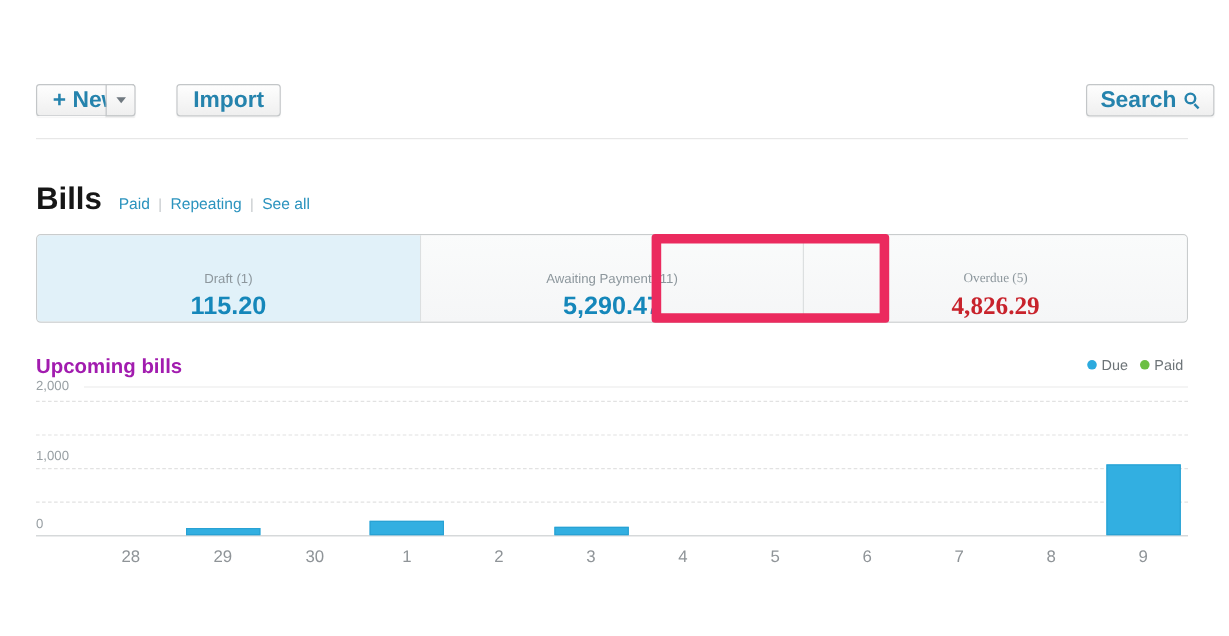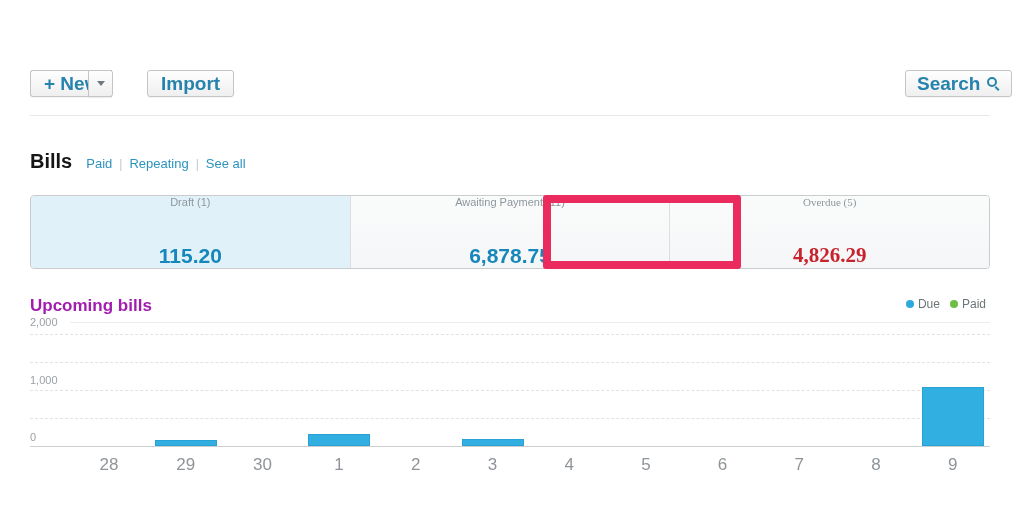--- a/index.html
+++ b/index.html
@@ -21,28 +21,28 @@
   .btn-import{left:123px;padding:0 13px;margin-left:24px;}
   .btn-search{left:905px;padding:0 11px;}
   .search-icon{display:inline-block;position:relative;width:13px;height:13px;margin-left:7px;}
   .search-icon::before{content:"";position:absolute;left:0;top:0;width:6px;height:6px;border:2px solid #2583ad;border-radius:50%;}
   .search-icon::after{content:"";position:absolute;left:9px;top:9px;width:5px;height:2px;background:#2583ad;transform:rotate(45deg);transform-origin:0 0;}
 
   .toolbar-divider{position:absolute;left:30px;top:115px;width:960px;height:1px;background:#e7e7e7;}
 
   
   .bills-row{position:absolute;left:30px;top:150px;display:flex;align-items:baseline;}
-  .bills-title{font-size:20px;font-weight:bold;color:#161616;margin-right:14px;}
+  .bills-title{font-size:26px;font-weight:bold;color:#161616;margin-right:14px;}
   .bills-link{font-size:13px;color:#2b93be;text-decoration:none;cursor:pointer;}
   .link-sep{font-size:12px;color:#c4c8cb;margin:0 7px;}
 
   
   .summary-tabs{position:absolute;left:30px;top:195px;width:960px;height:74px;box-sizing:border-box;
     border:1px solid #c9cccd;border-radius:4px;background:#f8f9f9;display:flex;overflow:hidden;}
-  .tab-cell{flex:1;display:flex;flex-direction:column;align-items:center;justify-content:space-between;
+  .tab-cell{flex:1;display:flex;flex-direction:column;align-items:center;justify-content:flex-end;
     border-right:1px solid #dcdfe0;background:linear-gradient(#fafbfb,#f5f6f7);cursor:pointer;}
   .tab-cell:last-child{border-right:none;font-family:Liberation Serif, serif;}
   .tab-cell.selected{background:#e1f1f9;}
   .tab-label{font-size:11px;color:#8d979d;margin-bottom:5px;}
   .tab-value{font-size:21px;font-weight:bold;color:#1587ba;}
   .tab-value.overdue{color:#c8232c;}
 
   
   .highlight-box{position:absolute;left:543px;top:195px;width:198px;height:74px;box-sizing:border-box;
     border:8px solid #eb2a5e;border-radius:3px;pointer-events:none;z-index:20;}
@@ -53,21 +53,21 @@
   .legend-item{display:flex;align-items:center;gap:4px;font-size:12px;color:#6d7478;}
   .legend-dot{display:inline-block;width:8px;height:8px;border-radius:50%;}
 
   
   .chart{position:absolute;left:30px;top:315px;width:960px;height:160px;}
   .ylabel{position:absolute;left:0;font-size:11px;color:#9aa1a5;line-height:14px;}
   .gridline-top{position:absolute;left:40px;right:0;top:7px;height:0;border-top:1px solid #ededed;}
   .gridline{position:absolute;left:0;right:0;height:0;border-top:1px dashed #e2e2e2;}
   .axis-line{position:absolute;left:0;right:0;top:131px;height:0;border-top:1px solid #cdd0d2;}
   .bar{position:absolute;width:62px;background:#32afe1;border:1px solid #28a2d4;box-sizing:border-box;}
-  .xlabel{position:absolute;top:140px;width:40px;text-align:center;font-size:17px;color:#8f9498;}
+  .xlabel{position:absolute;top:140px;width:40px;text-align:center;font-size:14px;color:#8f9498;}
 
   
   .timeline{position:absolute;left:30px;top:480px;width:952px;height:34px;box-sizing:border-box;
     background:#fdfdfe;border:1px solid #d8dce0;}
   .month-divider-oct{position:absolute;left:263px;top:0;width:7px;height:32px;background:#c8e4f1;}
   .month-divider-nov{position:absolute;left:507px;top:0;width:1px;height:32px;background:#dfe3e6;}
   .brush{position:absolute;left:0;top:0;width:190px;height:32px;box-sizing:border-box;
     border:1px solid #54abd3;background:#fff;box-shadow:inset 0 -2px 0 #e4f2f9;cursor:grab;z-index:3;}
   .brush-handle{position:absolute;top:0;width:17px;height:30px;
     background:repeating-linear-gradient(90deg,#9fd3e9 0,#9fd3e9 3px,#ffffff 3px,#ffffff 5px);
@@ -109,21 +109,21 @@
     <a class="bills-link">See all</a>
   </div>
 
   <div class="summary-tabs">
       <div class="tab-cell selected">
         <div class="tab-label">Draft (1)</div>
         <div class="tab-value">115.20</div>
       </div>
       <div class="tab-cell">
         <div class="tab-label">Awaiting Payment (11)</div>
-        <div class="tab-value">6,878.75</div>
+        <div class="tab-value">5,290.47</div>
       </div>
       <div class="tab-cell">
         <div class="tab-label">Overdue (5)</div>
         <div class="tab-value overdue">4,826.29</div>
       </div>
     </div>
 
   <div class="highlight-box"></div>
 
   <div class="chart-title">Upcoming bills</div>

